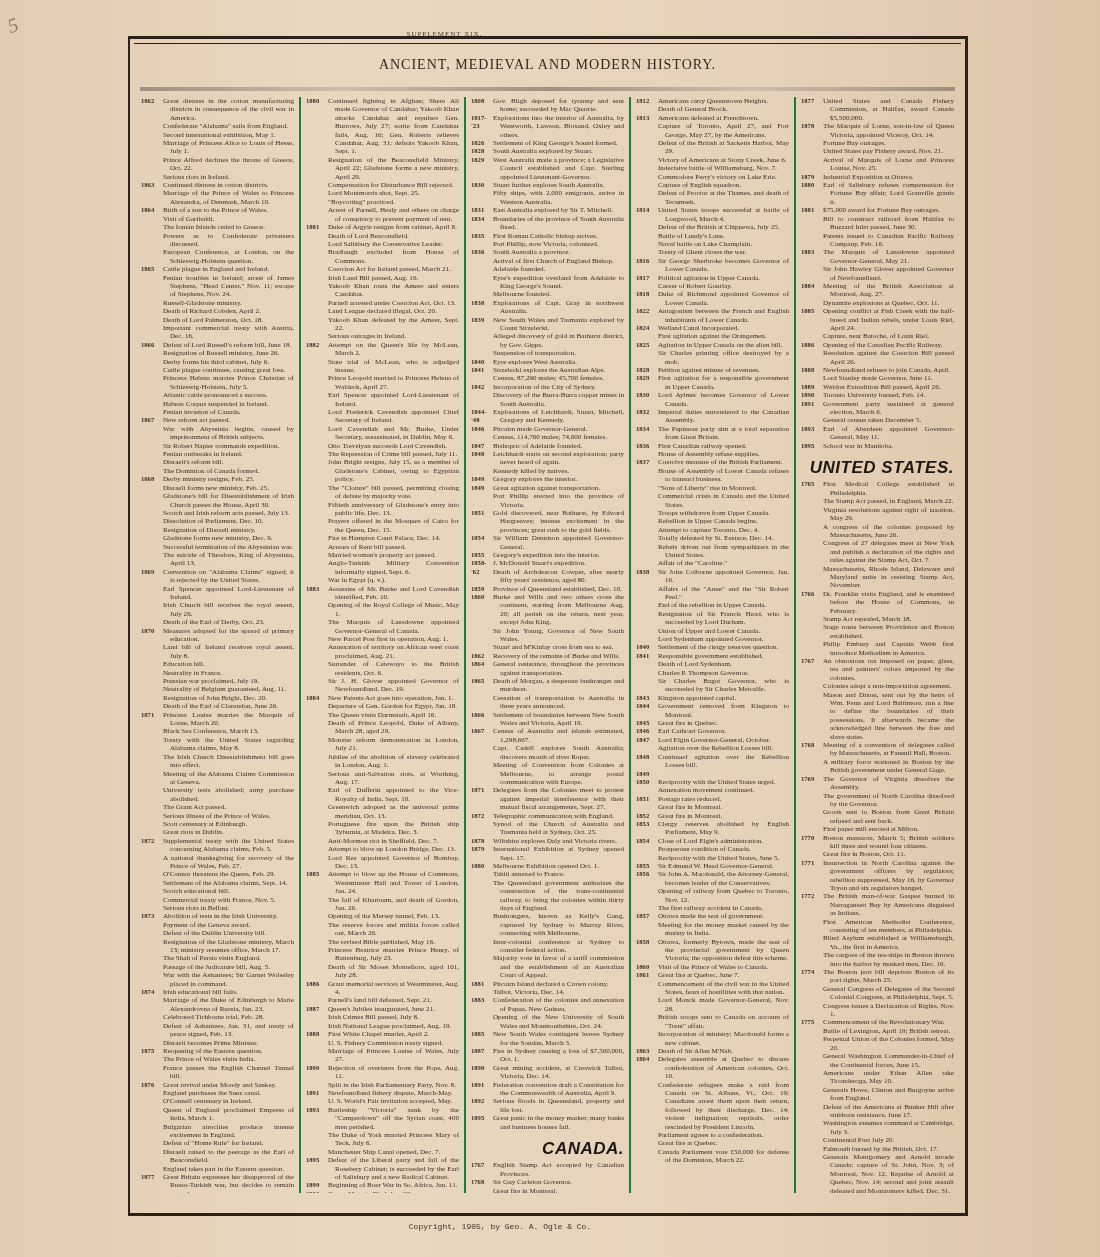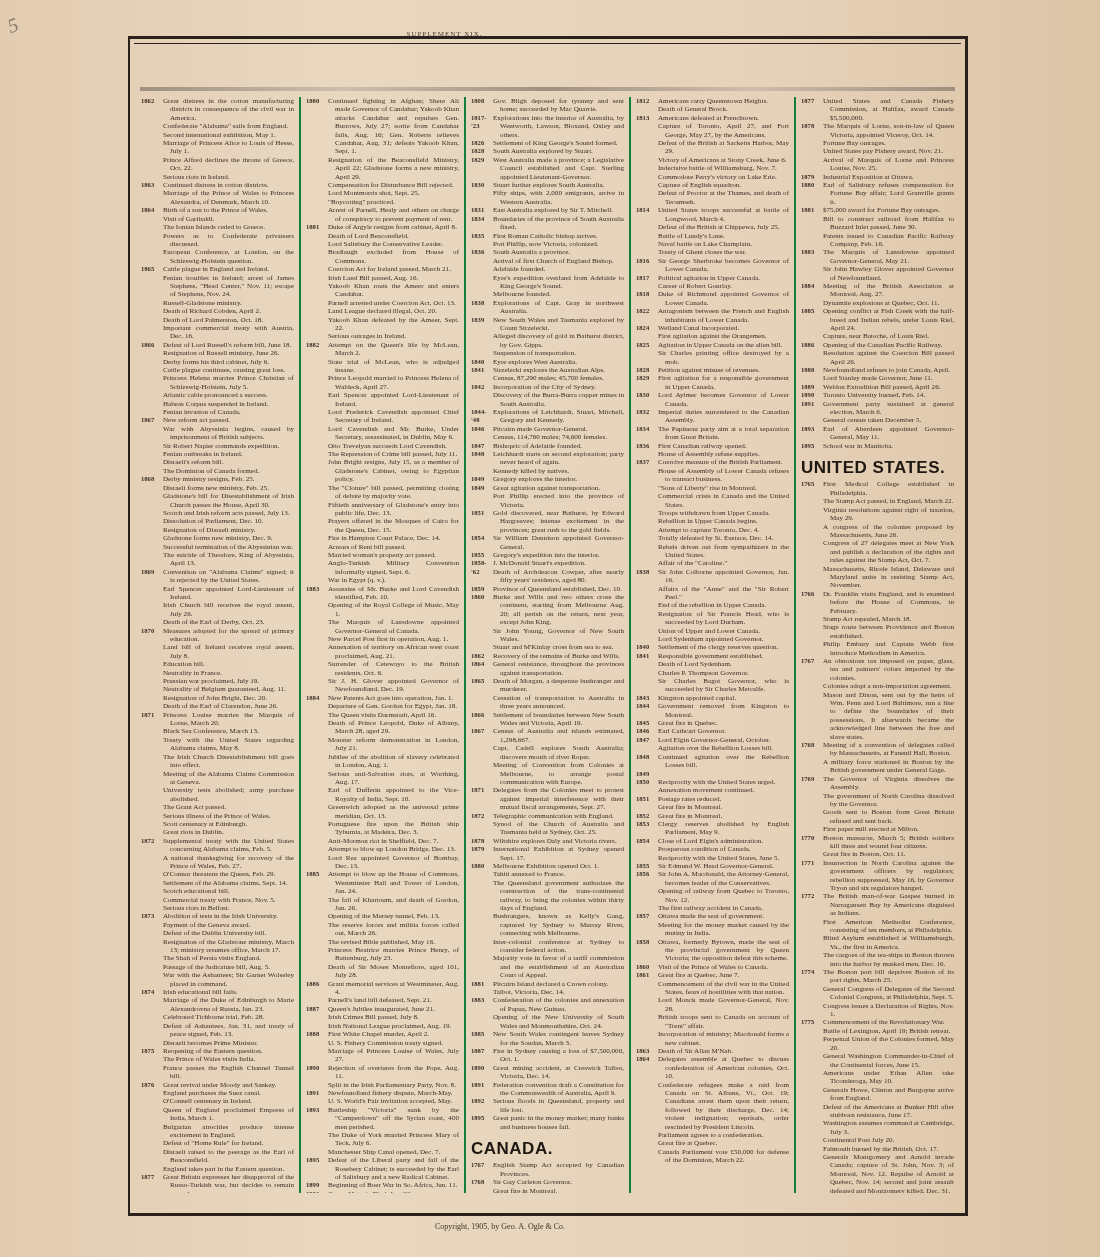--- a/index.html
+++ b/index.html
@@ -44,35 +44,36 @@
     flex:1; padding:0 5px; border-right:2px solid #15803d; overflow:hidden;
     font-size:7.1px; line-height:8.4px;
   }
   .col:last-child { border-right:none; }
   .entry { display:flex; }
   .year { width:22px; flex:0 0 22px; font-weight:bold; font-size:6.6px; }
   .events { flex:1; }
   .ev { padding-left:7px; text-indent:-7px; text-align:justify; }
   .section-head {
     font-family:"Liberation Sans","DejaVu Sans",sans-serif; font-weight:bold;
-    font-size:17px; text-align:left; margin:14px 0 8px 0; color:#1e1812; letter-spacing:.5px;
+    font-size:17px; text-align:right; margin:14px 0 8px 0; color:#1e1812; letter-spacing:.5px;font-style:italic;
   }
   .copyright {
     position:absolute; top:1222px; left:0; width:1000px; text-align:center;
-    font-size:8px; color:#3e3228;
+    font-size:8px; color:#3e3228;font-family:Liberation Mono, monospace;
   }
 </style>
 </head>
 <body>
 
 <div class="page-mark">5</div>
 <div class="supplement">SUPPLEMENT XIX.</div>
 
 <div class="frame">
   <div class="inner-rule"></div>
+  <div class="main-title">ANCIENT, MEDIEVAL AND MODERN HISTORY.</div>
   <div class="title-rule"></div>
   <div class="columns" id="columns">
       <div class="col">
         <div class="entry">
           <div class="year">1862</div>
           <div class="events">
             <div class="ev">Great distress in the cotton manufacturing districts in consequence of the civil war in America.</div>
             <div class="ev">Confederate "Alabama" sails from England.</div>
             <div class="ev">Second international exhibition, May 1.</div>
             <div class="ev">Marriage of Princess Alice to Louis of Hesse, July 1.</div>

